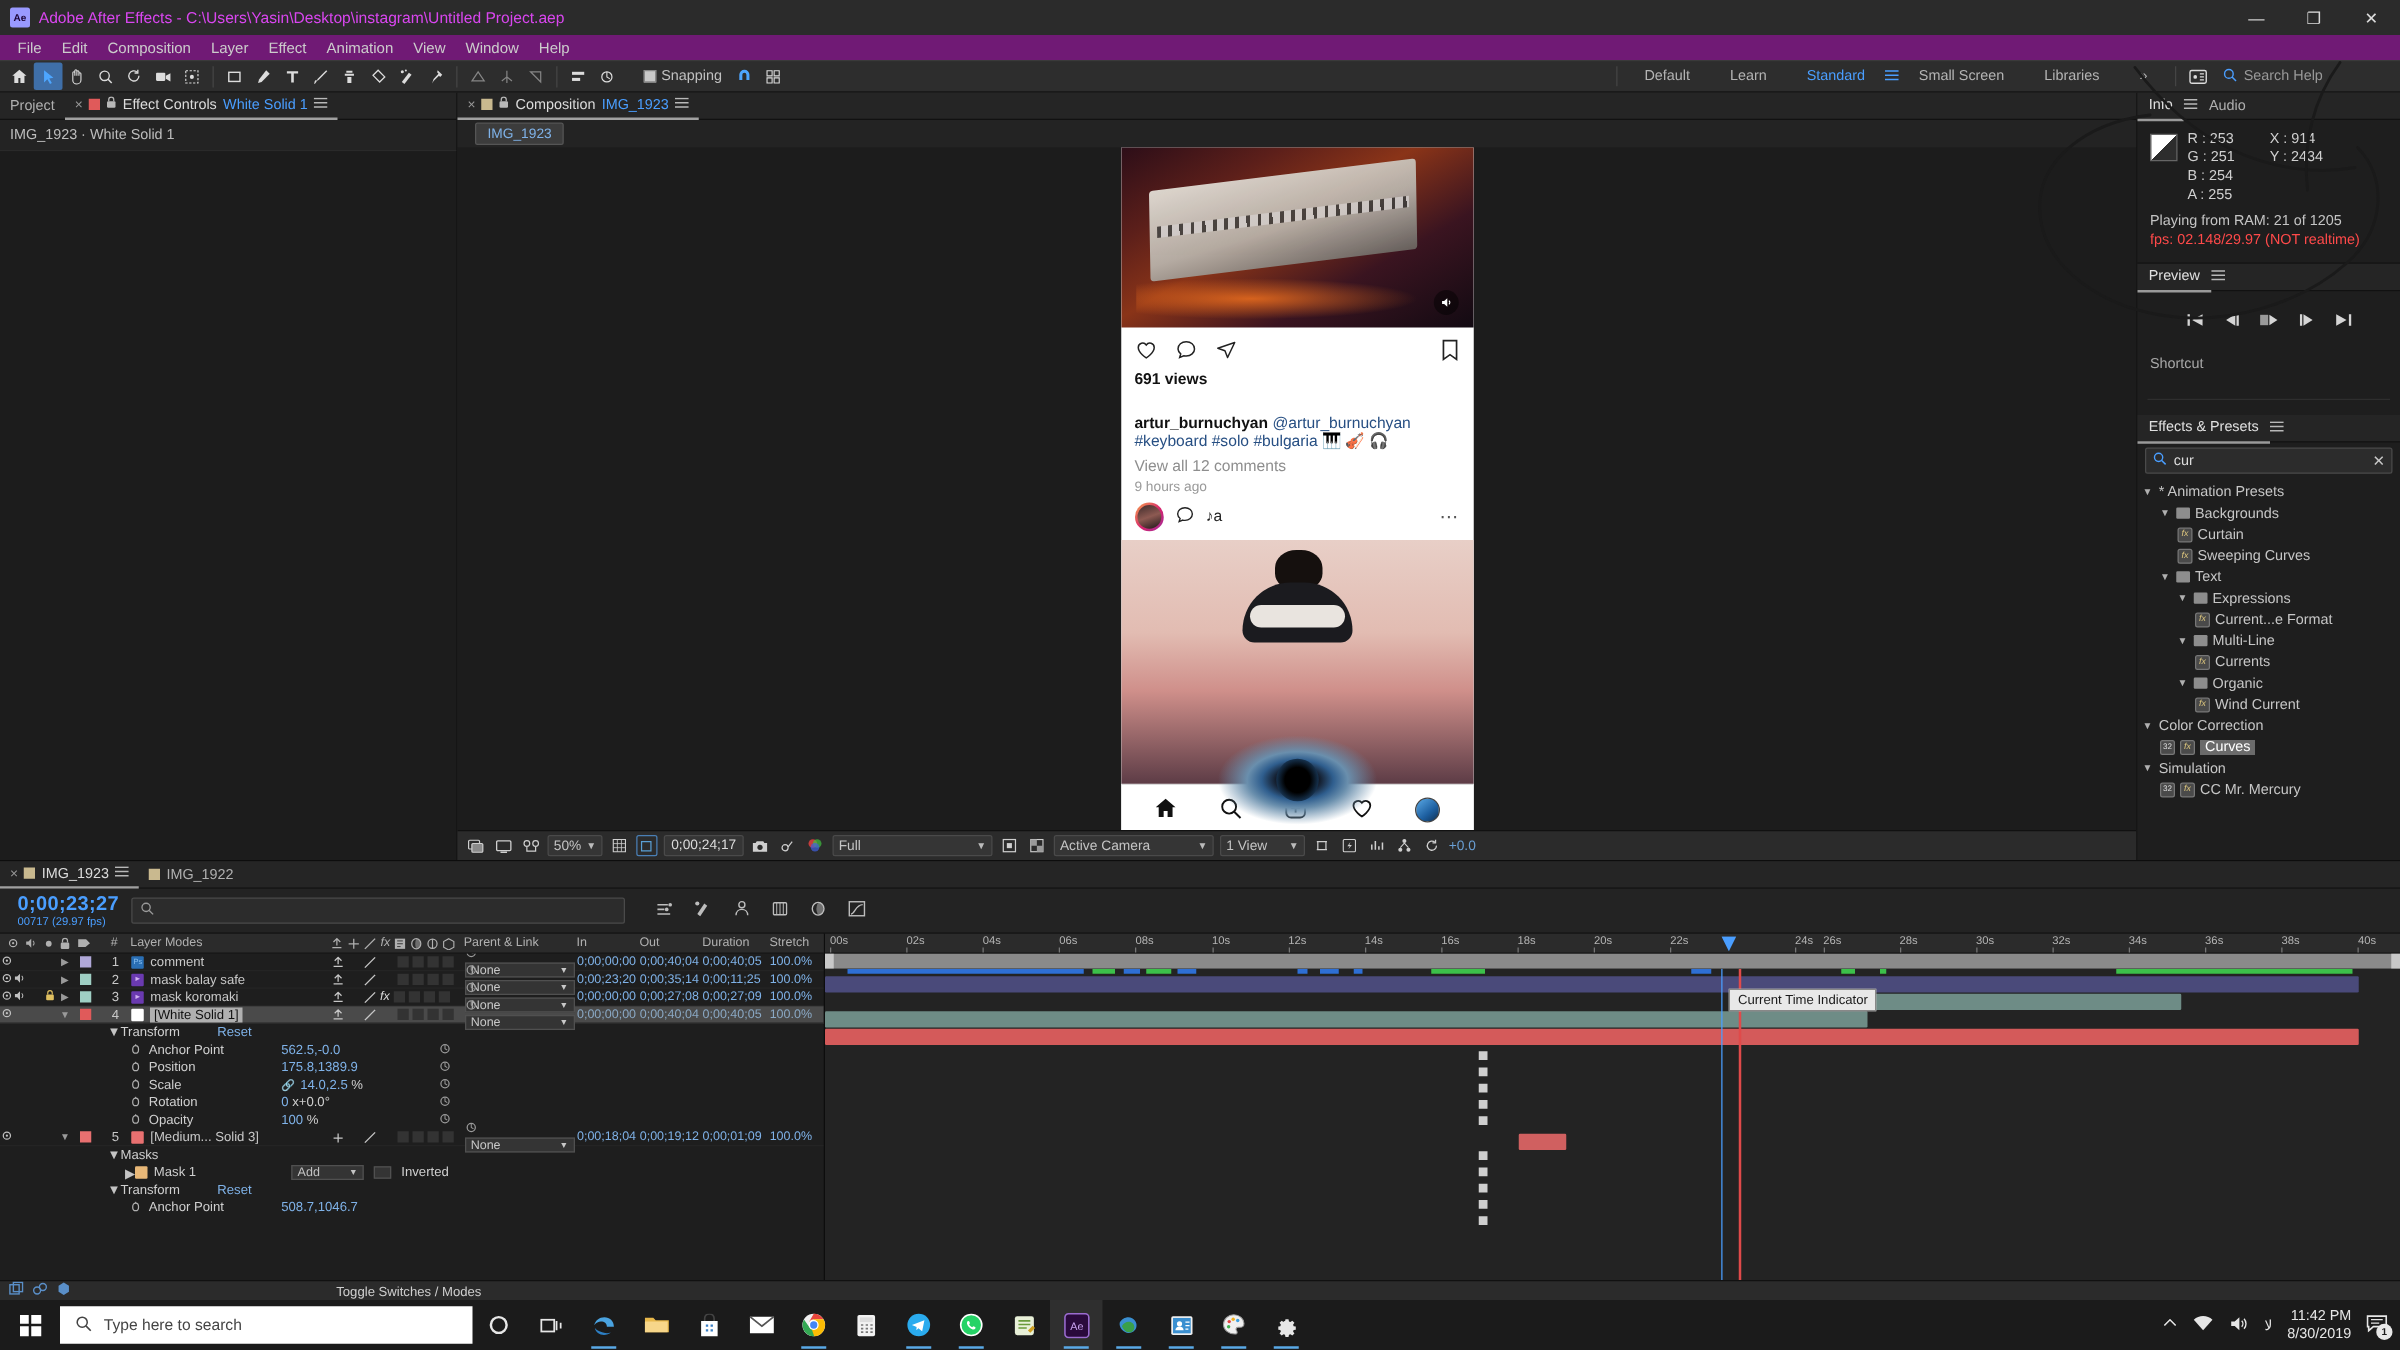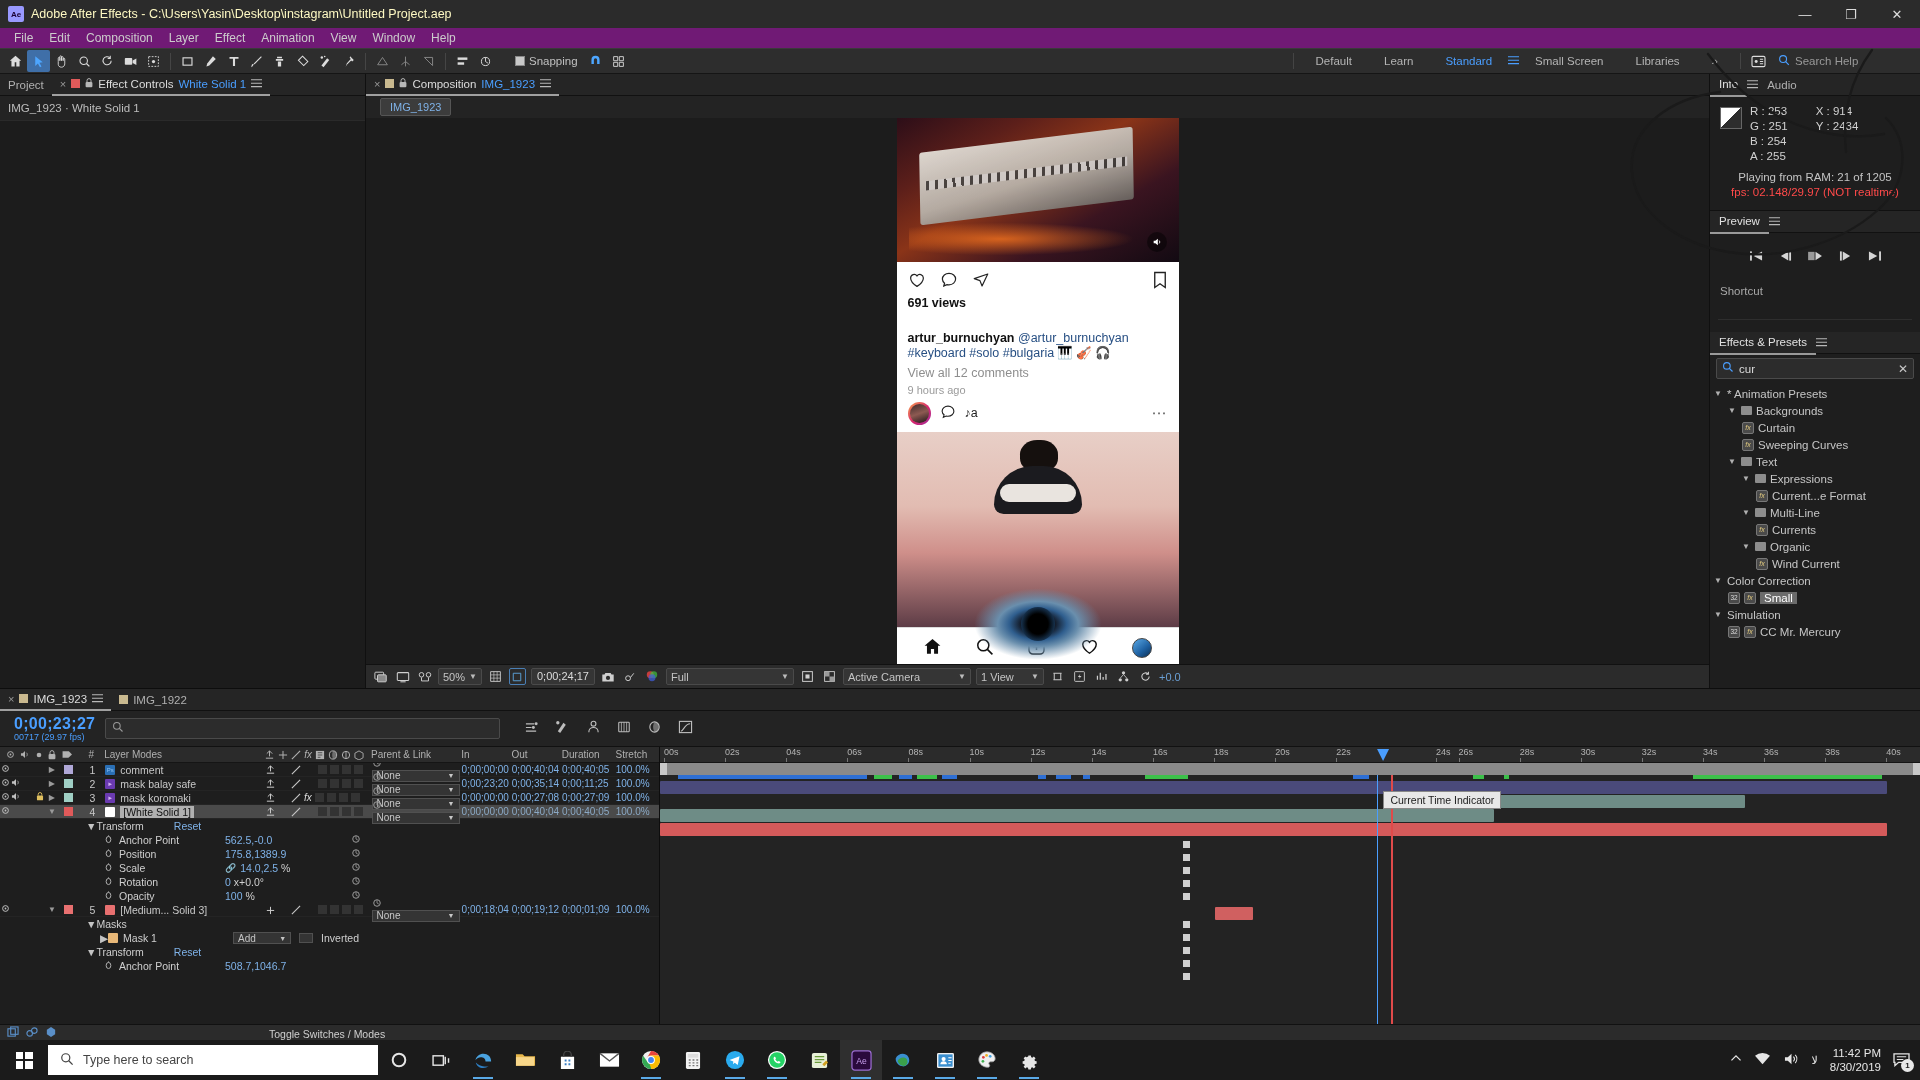--- a/index.html
+++ b/index.html
@@ -10,21 +10,21 @@
     -webkit-font-smoothing:antialiased;
   }
   .app { position:relative; width:1920px; height:1080px; display:flex; flex-direction:column; }
 
   
   .titlebar { height:28px; background:#2b2b2b; display:flex; align-items:center;
               padding-left:8px; flex:0 0 28px; }
   .ae-logo { width:16px; height:16px; background:#9999ff; color:#1a0033; font-size:8px;
              font-weight:bold; display:flex; align-items:center; justify-content:center;
              border-radius:2px; margin-right:7px; font-family:"Liberation Sans",sans-serif;}
-  .title-text { font-size:12.5px; color:#fef9c3; }
+  .title-text { font-size:12.5px; color:#d946ef; }
   .win-btns { margin-left:auto; display:flex; height:28px; }
   .win-btn { width:46px; height:28px; display:flex; align-items:center; justify-content:center;
              color:#dcdcdc; font-size:13px; }
 
   
   .menubar { height:20px; background:#701a75; display:flex; align-items:center;
              padding-left:6px; flex:0 0 20px; }
   .menubar span { padding:0 8px; font-size:12px; color:#ccc; line-height:20px; }
 
   
@@ -144,21 +144,21 @@
              font-size:11.5px; border-bottom:1px solid #111; flex:0 0 22px;}
   .rp-tabs .t { padding:0 9px; color:#b0b0b0; line-height:22px; }
   .rp-tabs .t.active { color:#e0e0e0; border-bottom:2px solid #9a9a9a; }
   .info-body { padding:8px 10px 0; display:flex; gap:8px; font-size:11.5px; color:#d0d0d0;
                flex:0 0 auto; }
   .info-sw { width:22px; height:22px; background:#fff; margin-top:3px;
              border:1px solid #666; flex:0 0 22px;
              background:linear-gradient(135deg,#ffffff 0 50%,#2d2d2d 50% 100%); }
   .rgba { line-height:15px; }
   .xy { line-height:15px; margin-left:20px; }
-  .info-status { padding:6px 10px 10px; font-size:11.5px; color:#c4c4c4; line-height:15px;text-align:center; }
+  .info-status { padding:6px 10px 10px; font-size:11.5px; color:#c4c4c4; line-height:15px; }
   .info-status .fps { color:#ff4a4a; }
   .rp-sep { height:1px; background:#111; }
   .prev-body { height:46px; display:flex; align-items:center; justify-content:center; gap:14px; }
   .prev-body .pb { color:#d5d5d5; display:flex; }
   .shortcut { padding:6px 10px; font-size:11.5px; color:#a8a8a8; }
   .shortcut-line { height:1px; background:#2e2e2e; margin:16px 8px 0; }
 
   .fx-search { margin:4px 6px; height:21px; background:#2c2c2c; border:1px solid #4a4a4a;
                display:flex; align-items:center; gap:5px; padding:0 5px; border-radius:2px; }
   .fx-search input { flex:1; background:transparent; border:none; outline:none;
@@ -865,21 +865,21 @@
             <span class="fxi">fx</span>
             <span class="lbl">Wind Current</span>
           </div>
           <div class="fxr" style="padding-left: 4px;">
             <span class="arr">▼</span>
             <span class="lbl">Color Correction</span>
           </div>
           <div class="fxr sel" style="padding-left: 18px;">
             <span class="fxi b32">32</span>
             <span class="fxi">fx</span>
-            <span class="lbl">Small</span>
+            <span class="lbl">Curves</span>
           </div>
           <div class="fxr" style="padding-left: 4px;">
             <span class="arr">▼</span>
             <span class="lbl">Simulation</span>
           </div>
           <div class="fxr" style="padding-left: 18px;">
             <span class="fxi b32">32</span>
             <span class="fxi">fx</span>
             <span class="lbl">CC Mr. Mercury</span>
           </div>

